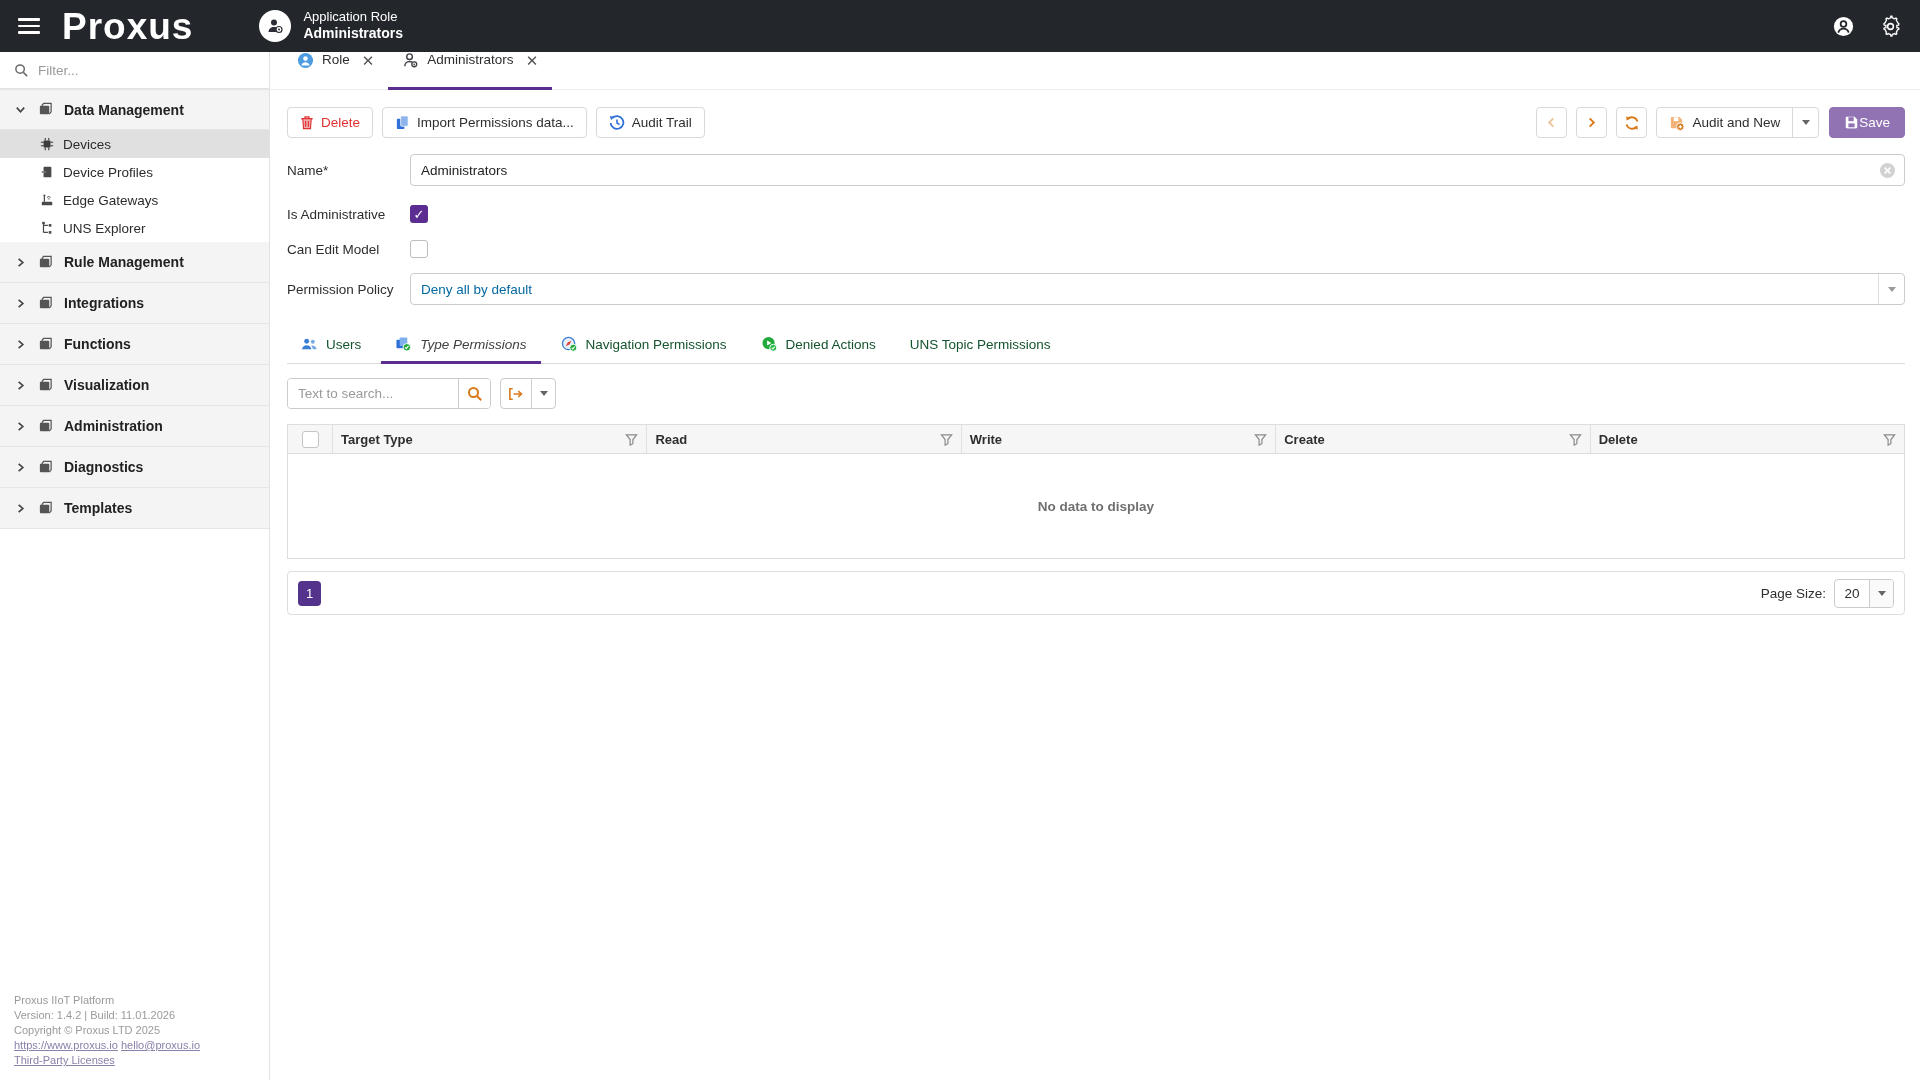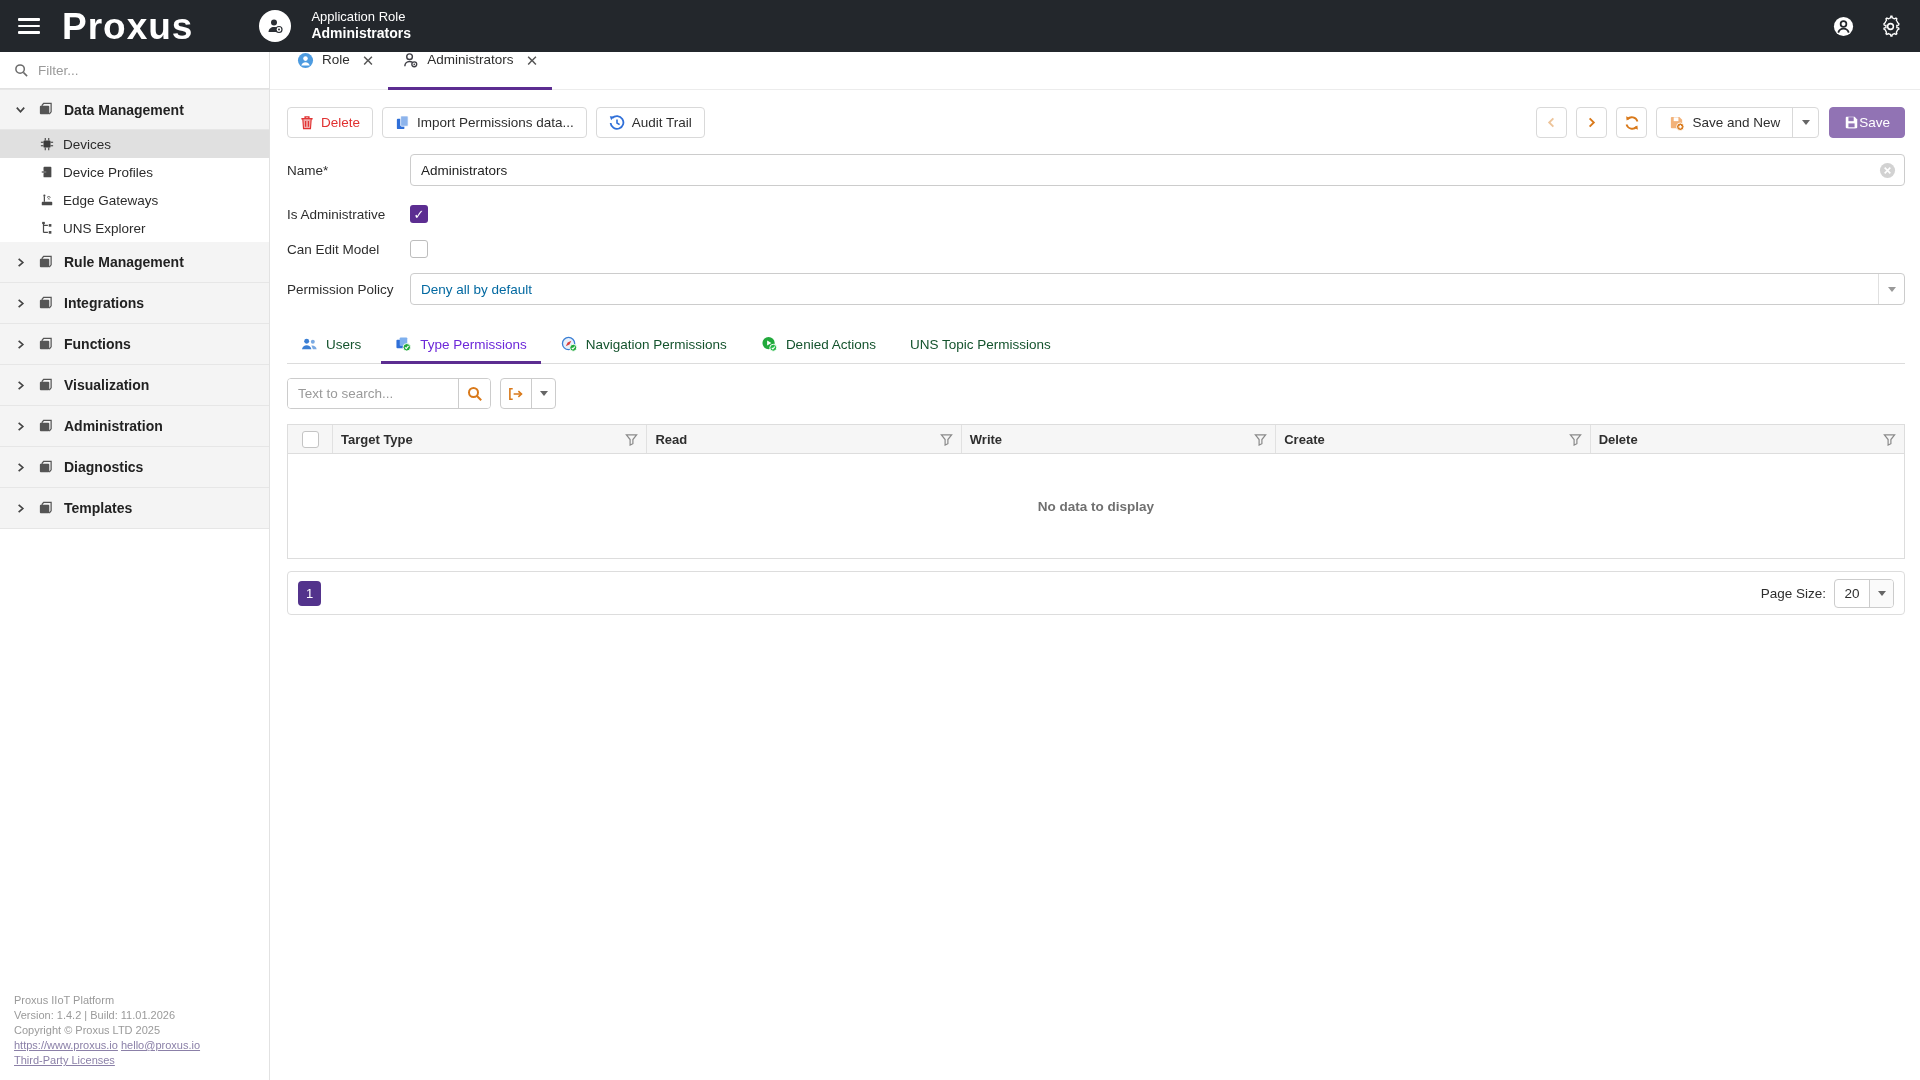--- a/index.html
+++ b/index.html
@@ -4,21 +4,21 @@
 <style>
   * { margin:0; padding:0; box-sizing:border-box; }
   html,body { width:1920px; height:1080px; overflow:hidden; background:#fff;
     font-family:"Liberation Sans","DejaVu Sans",sans-serif; color:#2e2e2e; }
 
   
   .header { height:52px; background:#23272c; display:flex; align-items:center; padding:0 18px; }
   .burger { width:22px; display:flex; flex-direction:column; gap:4px; cursor:pointer; margin-right:22px;}
   .burger i { display:block; height:2.5px; background:#fff; border-radius:1px;}
   .logo { color:#fff; font-size:37px; font-weight:bold; letter-spacing:1px; line-height:1; margin-right:66px;}
-  .ctx { display:flex; align-items:center; gap:20px; }
+  .ctx { display:flex; align-items:center; gap:12px; }
   .ctx-avatar { width:32px; height:32px; border-radius:50%; background:#fff; display:flex; align-items:center; justify-content:center;}
   .ctx-text { color:#fff; line-height:1.25; }
   .ctx-type { font-size:13px; font-weight:400;}
   .ctx-name { font-size:14px; font-weight:bold;}
   .header-right { margin-left:auto; display:flex; align-items:center; gap:24px;}
   .hicon { color:#fff; cursor:pointer; display:flex; }
 
   
   .app { display:flex; height:1028px; }
   .sidebar { width:270px; border-right:1px solid #e2e2e2; display:flex; flex-direction:column; background:#fff; position:relative;}
@@ -74,21 +74,21 @@
   .chk.checked { background:#5c2d91; color:#fff; font-size:13px; }
   .chk.unchecked { border:1px solid #bdbdbd; background:#fff; }
   .select { flex:1; height:32px; border:1px solid #ccc; border-radius:4px; display:flex; align-items:center;
     font-size:13.5px; color:#0369a1; cursor:pointer; background:#fff;}
   .select .sel-text { flex:1; padding:0 10px; }
   .select .sel-caret { width:26px; align-self:stretch; display:flex; align-items:center; justify-content:center; border-left:1px solid #e0e0e0;}
 
   
   .perm-tabs { margin-top:22px; display:flex; gap:6px; border-bottom:1px solid #dcdcdc; }
   .perm-tab { display:flex; align-items:center; gap:8px; padding:9px 14px 11px; font-size:13.5px; color:#14532d; cursor:pointer; position:relative;}
-  .perm-tab.active { color:#6d28d9; }
+  .perm-tab.active { color:#404040;font-style:italic; }
   .perm-tab.active::after { content:""; position:absolute; left:0; right:0; bottom:-1px; height:3px; background:#5c2d91;}
 
   
   .search-row { margin-top:14px; display:flex; align-items:center; }
   .search-box { display:flex; border:1px solid #ccc; border-radius:4px; overflow:hidden; height:31px;}
   .search-box input { width:170px; border:none; outline:none; padding:0 10px; font-size:13.5px; color:#333;}
   .search-box input::placeholder { color:#9a9a9a;}
   .search-btn { width:32px; display:flex; align-items:center; justify-content:center; border-left:1px solid #ccc; background:#fff; cursor:pointer;}
   .export-split { display:flex; border:1px solid #ccc; border-radius:4px; overflow:hidden; height:31px; margin-left:9px; background:#fff;}
   .export-btn { width:30px; display:flex; align-items:center; justify-content:center; cursor:pointer;}
@@ -417,21 +417,21 @@
               </svg>
           </button>
           <div class="split">
             <div class="main-part">
               <svg width="16" height="16" viewBox="0 0 17 17">
                   <path d="M2 3 a1 1 0 0 1 1-1 h8 l3 3 v8 a1 1 0 0 1-1 1 h-10 a1 1 0 0 1-1-1 z" fill="#f2b279"></path>
                   <rect x="5" y="2.5" width="5" height="4" fill="#fff"></rect>
                   <circle cx="12" cy="12.5" r="4" fill="#d9791a" stroke="#fff" stroke-width="1"></circle>
                   <path d="M12 10.6 v3.8 M10.1 12.5 h3.8" stroke="#fff" stroke-width="1.3"></path>
                 </svg>
-              <span>Save and New</span>
+              <span>Audit and New</span>
             </div>
             <div class="caret-part">
                 <span class="tri"></span>
               </div>
           </div>
           <button class="btn-save">
             <svg width="15" height="15" viewBox="0 0 17 17">
                 <path d="M2 3 a1 1 0 0 1 1-1 h9 l3 3 v9 a1 1 0 0 1-1 1 h-11 a1 1 0 0 1-1-1 z" fill="#fff"></path>
                 <rect x="5" y="2.5" width="6" height="4.5" fill="#9173b4"></rect>
                 <rect x="4.5" y="9" width="8" height="5.5" fill="#9173b4" stroke="#fff" stroke-width="1"></rect>

